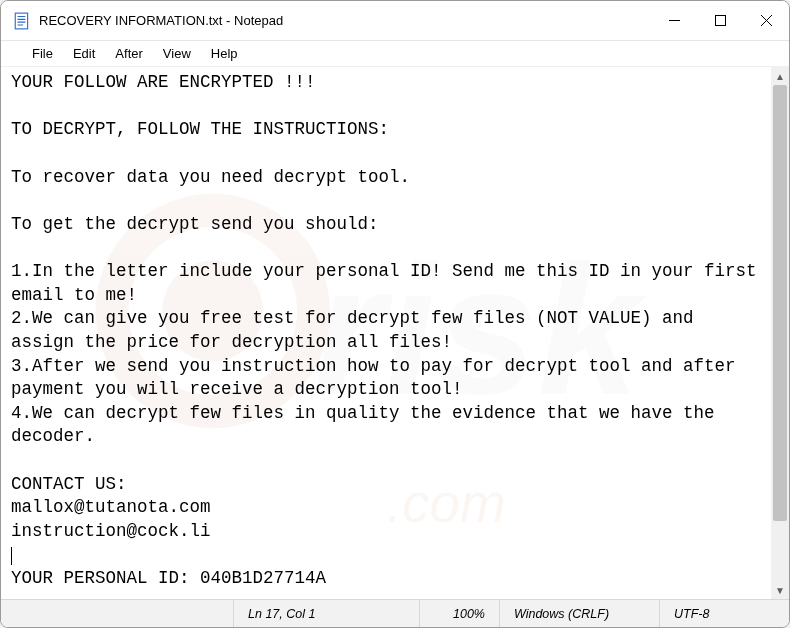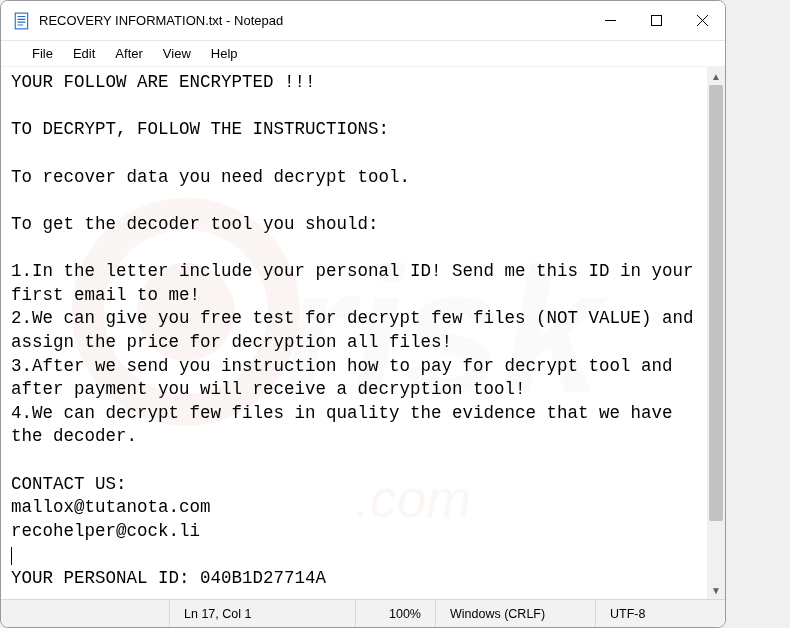--- a/index.html
+++ b/index.html
@@ -5,21 +5,21 @@
   * { margin: 0; padding: 0; box-sizing: border-box; }
   body {
     width: 790px;
     height: 628px;
     background: #f0f0f0;
     font-family: "Segoe UI", Arial, sans-serif;
     overflow: hidden;
     position: relative;
   }
   .window {
-    width: 726px;
+    width: 790px;
     height: 628px;
     background: #ffffff;
     border: 1px solid #9a9a9a;
     border-radius: 8px;
     display: flex;
     flex-direction: column;
     overflow: hidden;
     position: relative;
   }
   .titlebar {
@@ -106,20 +106,21 @@
   }
   .vscrollbar .arrow.down { position:absolute; bottom:0; left:0; }
   .statusbar {
     height: 28px;
     background: #f2f2f2;
     border-top: 1px solid #d8d8d8;
     display: flex;
     align-items: stretch;
     font-size: 12.5px;
     color: #000;
+    font-style: italic;
   }
   .statusbar .cell {
     border-left: 1px solid #d8d8d8;
     display: flex;
     align-items: center;
     padding: 0 14px;
   }
   .statusbar .cell.first { border-left: none; flex:1.5; }
   .statusbar .cell.ln { width: 150px; }
   .statusbar .cell.zoom { width: 80px; justify-content:flex-end;margin-left:36px; }
@@ -189,30 +190,30 @@
         <text x="250" y="280" font-family="Arial Black, Arial" font-size="200" font-style="italic" font-weight="900" fill="#bfbfbf">risk</text>
         <text x="330" y="420" font-family="Arial" font-size="60" font-style="italic" fill="#e09060">.com</text>
       </svg>
     </div>
     <div class="editor-content"><span>YOUR FOLLOW ARE ENCRYPTED !!!</span>
 <span></span>
 <span>TO DECRYPT, FOLLOW THE INSTRUCTIONS:</span>
 <span></span>
 <span>To recover data you need decrypt tool.</span>
 <span></span>
-<span>To get the decoder tool you should:</span>
+<span>To get the decrypt send you should:</span>
 <span></span>
 <span>1.In the letter include your personal ID! Send me this ID in your first email to me!</span>
 <span>2.We can give you free test for decrypt few files (NOT VALUE) and assign the price for decryption all files!</span>
 <span>3.After we send you instruction how to pay for decrypt tool and after payment you will receive a decryption tool!</span>
 <span>4.We can decrypt few files in quality the evidence that we have the decoder.</span>
 <span></span>
 <span>CONTACT US:</span>
 <span>mallox@tutanota.com</span>
-<span>recohelper@cock.li</span>
+<span>instruction@cock.li</span>
 <span class="cursor-line"></span>
 <span>YOUR PERSONAL ID: 040B1D27714A</span></div>
     <div class="vscrollbar">
       <div class="arrow up">▲</div>
       <div class="track">
         <div class="thumb"></div>
       </div>
       <div class="arrow down">▼</div>
     </div>
   </div>

